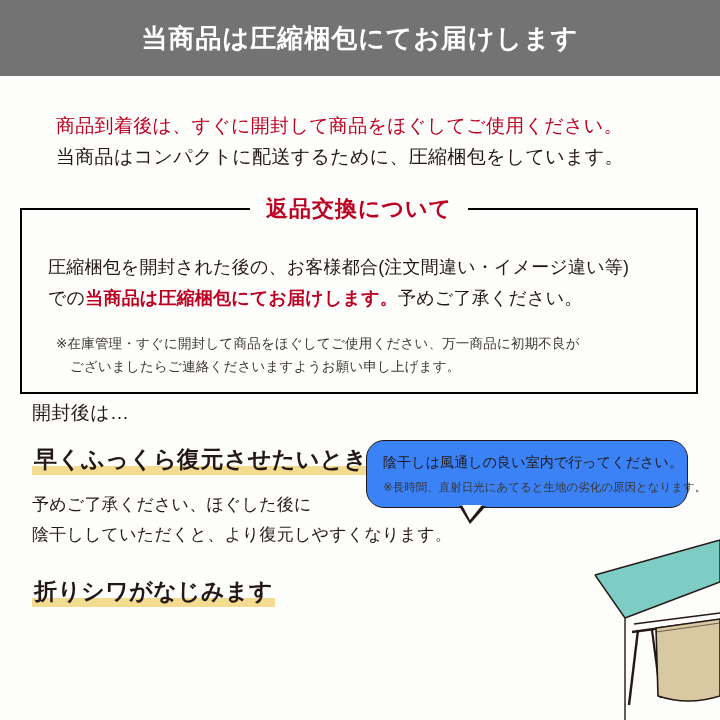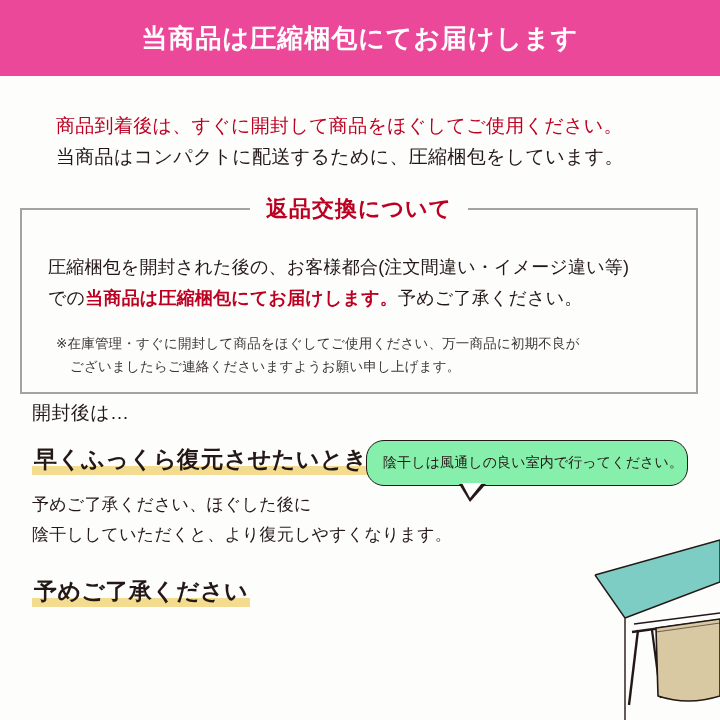--- a/index.html
+++ b/index.html
@@ -22,21 +22,21 @@
     background: #fdfdfb;
   }
 
   
   .banner {
     position: absolute;
     left: 0;
     top: 0;
     width: 720px;
     height: 76px;
-    background: #ec4899;
+    background: #737373;
     display: flex;
     align-items: center;
     justify-content: center;
   }
   .banner-title {
     color: #ffffff;
     font-size: 26px;
     font-weight: bold;
     letter-spacing: 1px;
   }
@@ -57,21 +57,21 @@
   .intro-line.black { color: #231815; }
   .intro-line.red { color: #bc0022; }
 
   
   .returns-box {
     position: absolute;
     left: 20px;
     top: 208px;
     width: 678px;
     height: 186px;
-    border: 2px solid #a3a3a3;
+    border: 2px solid #000000;
     box-sizing: border-box;
   }
   .returns-heading {
     position: absolute;
     left: 50%;
     top: -16px;
     transform: translateX(-50%);
     background: #fdfdfb;
     padding: 0 16px;
     color: #bc0022;
@@ -141,21 +141,21 @@
 
   
   .bubble {
     position: absolute;
     left: 366px;
     top: 440px;
     width: 322px;
     box-sizing: border-box;
     border: 1.6px solid #231815;
     border-radius: 18px;
-    background: #86efac;
+    background: #3b82f6;
     padding: 12px 14px 12px 16px;
   }
   .bubble-main {
     font-size: 14px;
     line-height: 1.4;
     color: #231815;
     letter-spacing: 0.1px;
     white-space: nowrap;
   }
   .bubble-sub {
@@ -232,26 +232,27 @@
       <div class="sub-head">早くふっくら復元させたいとき</div>
       <div class="after-para">
         <div>予めご了承ください、ほぐした後に</div>
         <div>陰干ししていただくと、より復元しやすくなります。</div>
       </div>
     </div>
 
     <div class="block-gap"></div>
 
     <div>
-      <div class="sub-head">予めご了承ください</div>
+      <div class="sub-head">折りシワがなじみます</div>
     </div>
   </div>
 
   <div class="bubble">
     <div class="bubble-main">陰干しは風通しの良い室内で行ってください。</div>
+    <div class="bubble-sub">※長時間、直射日光にあてると生地の劣化の原因となります。</div>
     <div class="bubble-tail"></div>
   </div>
 
   <svg class="illustration" viewBox="0 0 300 200">
 
     <polygon points="175,55 300,20 300,62 205,98" fill="#7ecdc4"></polygon>
 
     <polyline points="175,55 205,98 205,200" fill="none" stroke="#231815" stroke-width="1.4"></polyline>
     <polyline points="300,62 205,98" fill="none" stroke="#231815" stroke-width="1.4"></polyline>
     <polyline points="300,20 175,55" fill="none" stroke="#231815" stroke-width="1.4"></polyline>

